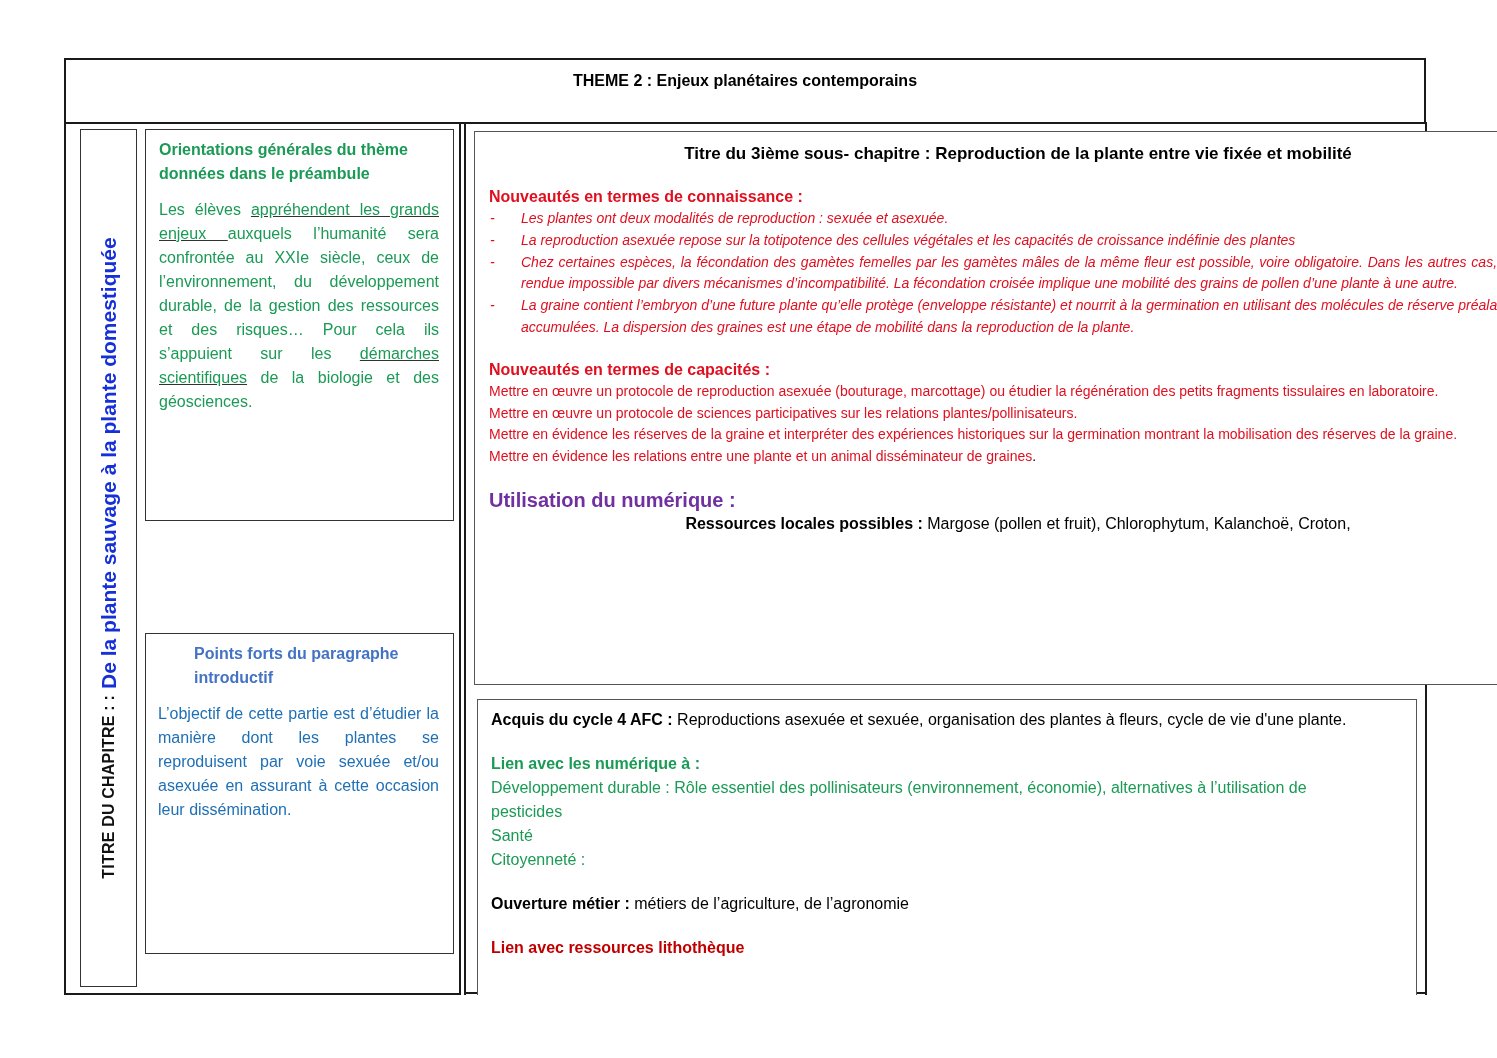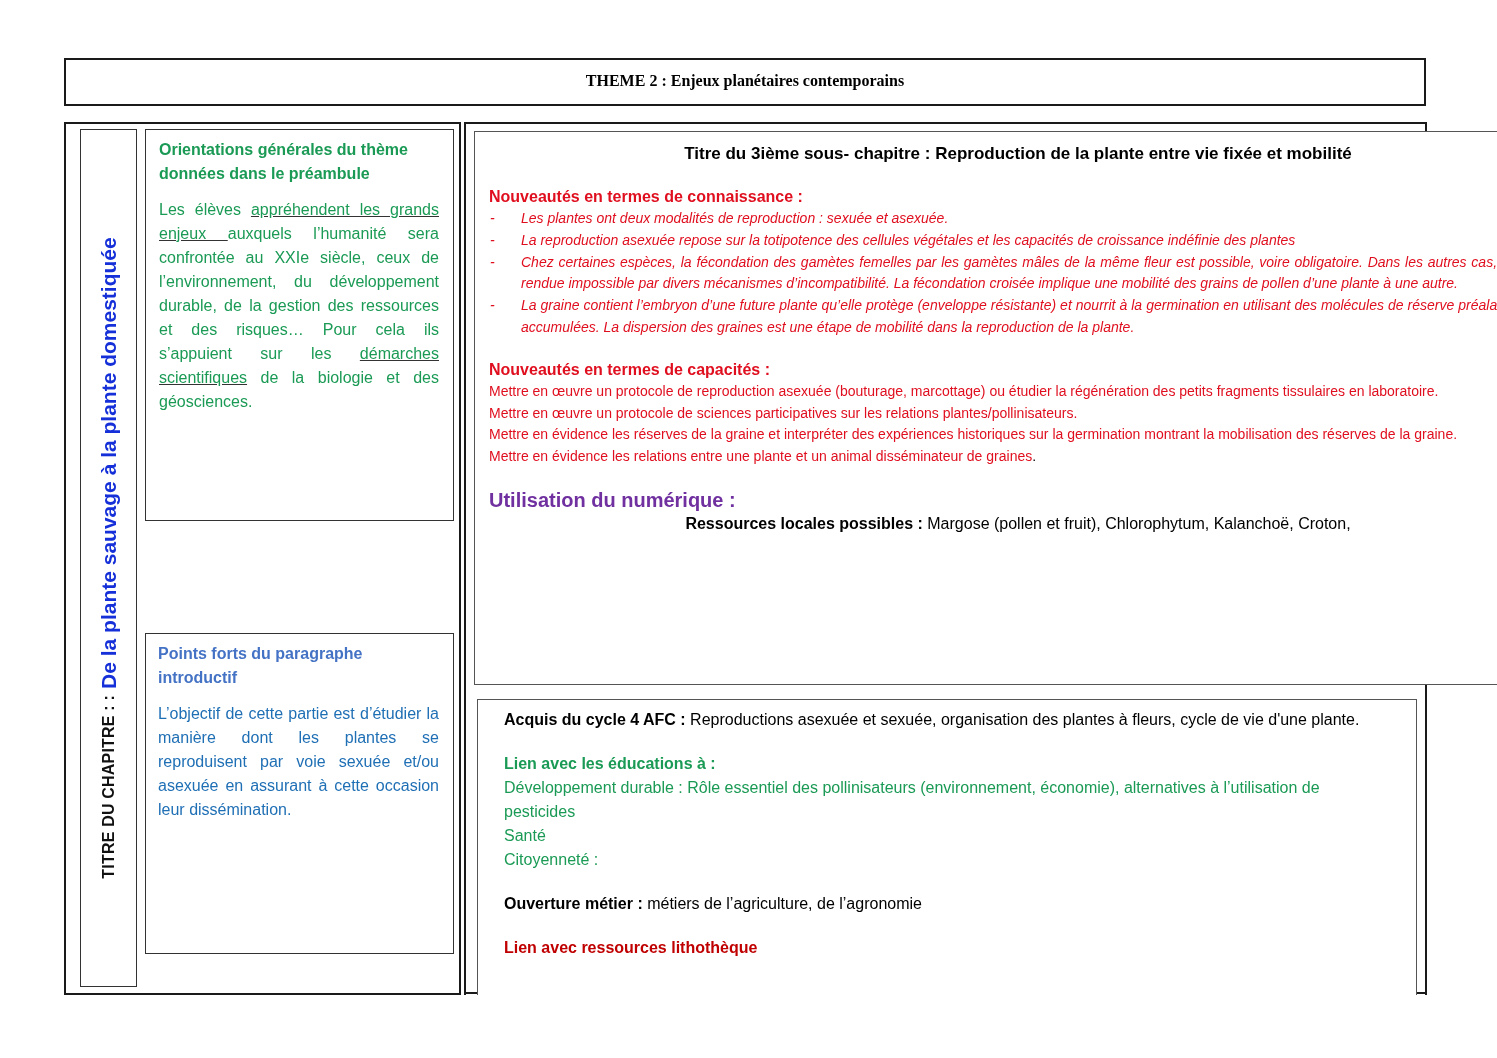--- a/index.html
+++ b/index.html
@@ -1,52 +1,52 @@
 <!DOCTYPE html>
 <html><head>
 <meta charset="utf-8">
 <style>
   html, body { margin: 0; padding: 0; background: #ffffff; }
   body { width: 1497px; height: 1058px; position: relative; overflow: hidden;
          font-family: "Liberation Sans", sans-serif; color: #000; }
   .box { position: absolute; box-sizing: border-box; background: #fff; }
-  .theme-box { left: 64px; top: 58px; width: 1362px; height: 48px; border: 2px solid #1a1a1a; font-family: Liberation Serif, serif; }
+  .theme-box { left: 64px; top: 58px; width: 1362px; height: 66px; border: 2px solid #1a1a1a; }
   .theme-title { position: absolute; left: 0; right: 0; top: 12px; text-align: center;
                  font-weight: bold; font-size: 16px; }
   .left-outer { left: 64px; top: 122px; width: 397px; height: 873px; border: 2px solid #1a1a1a; }
   .right-outer { left: 464px; top: 122px; width: 963px; height: 873px; border: 2px solid #1a1a1a; border-bottom: none; }
   .right-outer-bottom { position:absolute; left: 464px; top: 992px; width: 963px; height: 2px; background:#1a1a1a; }
   .chapter-strip { left: 80px; top: 129px; width: 57px; height: 858px; border: 1.5px solid #333; }
   .chapter-rot { position: absolute; left: 50%; top: 50%; width: 800px; height: 40px;
                  transform: translate(-50%, -50%) rotate(-90deg); display: flex;
                  align-items: center; justify-content: center; white-space: nowrap; }
   .chapter-label { font-size: 16px; font-weight: bold; color: #111; letter-spacing: 0.2px; }
   .chapter-title { font-size: 21px; font-weight: bold; color: #1530d8; margin-left: 6px; }
 
   .orient-box { left: 145px; top: 129px; width: 309px; height: 392px; border: 1.5px solid #333; padding: 8px 14px 0 13px; }
   .points-box { left: 145px; top: 633px; width: 309px; height: 321px; border: 1.5px solid #333; padding: 8px 14px 0 12px; }
   .green-dark { color: #1a9a55; }
   .blue { color: #1f6fb5; }
-  .blue-head { color: #4472c4; }
+  .blue-head { color: #4472c4; margin-left: 36px; }
   .side-head { font-weight: bold; font-size: 16px; line-height: 24px; }
   .side-text { font-size: 16px; line-height: 24px; text-align: justify; margin-top: 12px; }
   .u { text-decoration: underline; text-decoration-color: #333; }
 
   .sub-box { left: 474px; top: 131px; width: 1088px; height: 554px; border: 1.5px solid #555; padding: 10px 14px 0 14px; }
   .sub-title { text-align: center; font-weight: bold; font-size: 17px; line-height: 24px; }
   .red { color: #e00f1f; }
   .red-head { color: #e00f1f; font-weight: bold; font-size: 16px; line-height: 22px; }
   .bullets { list-style: none; margin: 0; padding: 0; font-style: italic; }
   .bullets li { position: relative; padding-left: 32px; font-size: 14px; line-height: 21.8px; text-align: justify; }
   .bullets li::before { content: "-"; position: absolute; left: 1px; top: 0; }
   .cap-line { font-size: 14px; line-height: 21.8px; }
   .purple { color: #7030a0; font-weight: bold; font-size: 20px; line-height: 24px; }
   .res { font-size: 16px; line-height: 24px; text-align: center; }
 
-  .acq-box { left: 477px; top: 699px; width: 940px; height: 296px; border: 1.5px solid #555; border-bottom: none; padding: 8px 14px 0 26px; }
+  .acq-box { left: 477px; top: 699px; width: 940px; height: 296px; border: 1.5px solid #555; border-bottom: none; padding: 8px 14px 0 13px; }
   .acq-text { font-size: 16px; line-height: 24px; }
   .orange { color: #000000; }
   .darkred { color: #c00000; font-weight: bold; }
   .gap12 { height: 20px; }
 </style>
 </head>
 <body>
 
 <div class="box theme-box">
   <div class="theme-title">THEME 2 : Enjeux planétaires contemporains</div>
@@ -90,21 +90,21 @@
   <div class="cap-line red" style="padding-right:60px">Mettre en évidence les réserves de la graine et interpréter des expériences historiques sur la germination montrant la mobilisation des réserves de la graine.</div>
   <div class="cap-line"><span class="red">Mettre en évidence les relations entre une plante et un animal disséminateur de graines</span><span>.</span></div>
   <div class="gap12"></div>
   <div class="purple">Utilisation du numérique :</div>
   <div class="res"><b>Ressources locales possibles :</b><span> Margose (pollen et fruit), Chlorophytum, Kalanchoë, Croton,</span></div>
 </div>
 
 <div class="box acq-box">
   <div class="acq-text" style="padding-right:30px"><b>Acquis du cycle 4  AFC :</b><span> Reproductions asexuée et sexuée, organisation des plantes à fleurs, cycle de vie d'une plante.</span></div>
   <div class="gap12"></div>
-  <div class="acq-text green-dark" style="font-weight:bold">Lien avec les éducations à :</div>
+  <div class="acq-text green-dark" style="font-weight:bold">Lien avec les numérique à :</div>
   <div class="acq-text green-dark" style="padding-right:20px">Développement durable : Rôle essentiel des pollinisateurs (environnement, économie), alternatives à l’utilisation de pesticides</div>
   <div class="acq-text green-dark">Santé</div>
   <div class="acq-text green-dark">Citoyenneté :</div>
   <div class="gap12"></div>
   <div class="acq-text orange"><b>Ouverture métier :</b><span> métiers de l’agriculture, de l’agronomie</span></div>
   <div class="gap12"></div>
   <div class="acq-text darkred">Lien avec ressources lithothèque</div>
 </div>
 
 </body></html>

